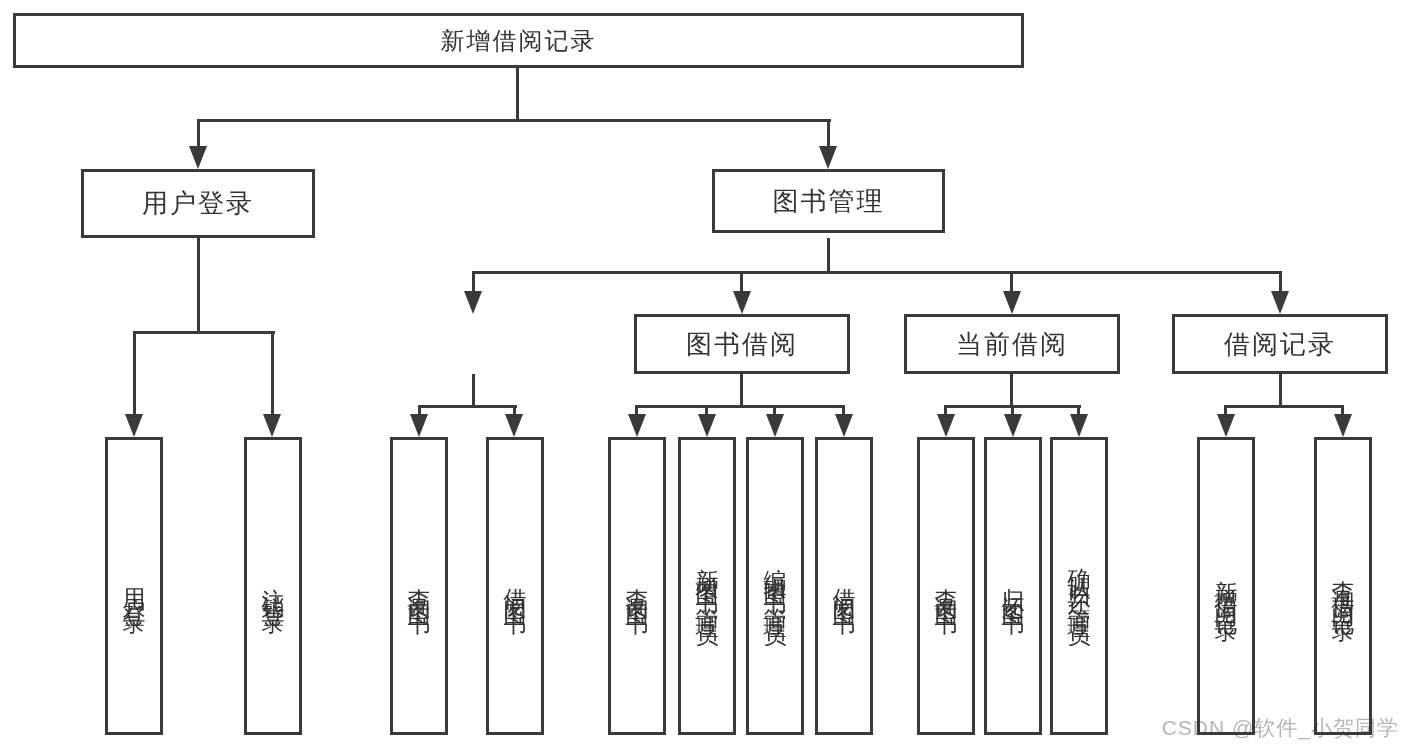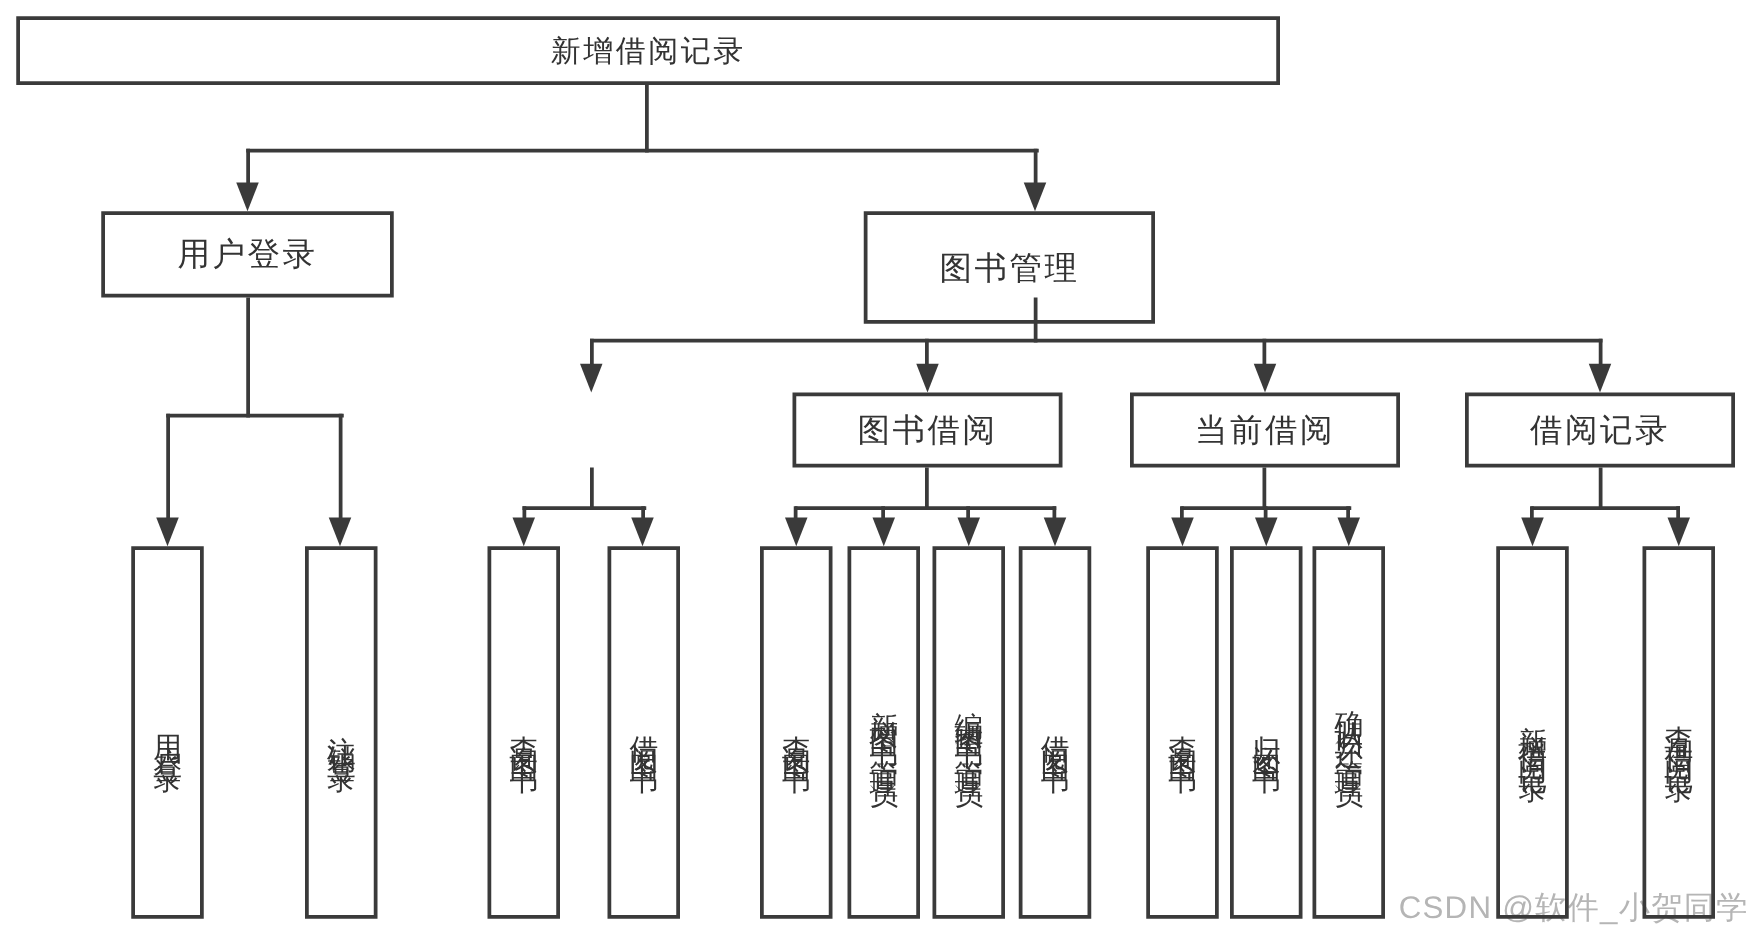--- a/index.html
+++ b/index.html
@@ -46,21 +46,21 @@
   .vline{position:absolute;width:3px;background:var(--line);}
   .ahead{
     position:absolute;width:0;height:0;
     border-left:9px solid transparent;
     border-right:9px solid transparent;
     border-top:23px solid var(--line);
   }
 
   .watermark{
     position:absolute;right:6px;bottom:5px;
-    font-size:25px;color:var(--watermark);
+    font-size:21px;color:var(--watermark);
     letter-spacing:1px;
   }
 </style>
 </head>
 <body>
 
 <div class="canvas">
 
   <div class="watermark">CSDN @软件_小贺同学</div>
 
@@ -119,21 +119,21 @@
   <div class="vline" style="left:1279px;top:374px;height:34px;"></div>
   <div class="hline" style="left:1225px;top:405px;width:119px;"></div>
   <div class="vline" style="left:1224px;top:405px;height:12px;"></div>
   <div class="ahead" style="left:1217px;top:414px;"></div>
   <div class="vline" style="left:1341px;top:405px;height:12px;"></div>
   <div class="ahead" style="left:1334px;top:414px;"></div>
 
   <div class="hbox root-box" style="left:13px;top:13px;width:1011px;height:55px;">新增借阅记录</div>
 
   <div class="hbox lv2-box" style="left:81px;top:169px;width:234px;height:69px;">用户登录</div>
-  <div class="hbox lv2-box" style="left:691px;top:169px;width:233px;height:90px;">图书管理</div>
+  <div class="hbox lv2-box" style="left:712px;top:169px;width:233px;height:64px;">图书管理</div>
 
   <div class="hbox lv3-box" style="left:904px;top:314px;width:216px;height:60px;">当前借阅</div>
   <div class="hbox lv3-box" style="left:634px;top:314px;width:216px;height:60px;">图书借阅</div>
   <div class="hbox lv3-box" style="left:1172px;top:314px;width:216px;height:60px;">借阅记录</div>
 
   <div class="vbox" style="left:105px;">用户登录</div>
   <div class="vbox" style="left:244px;">注销登录</div>
 
   <div class="vbox" style="left:390px;">查询图书</div>
   <div class="vbox" style="left:486px;">借阅图书</div>

